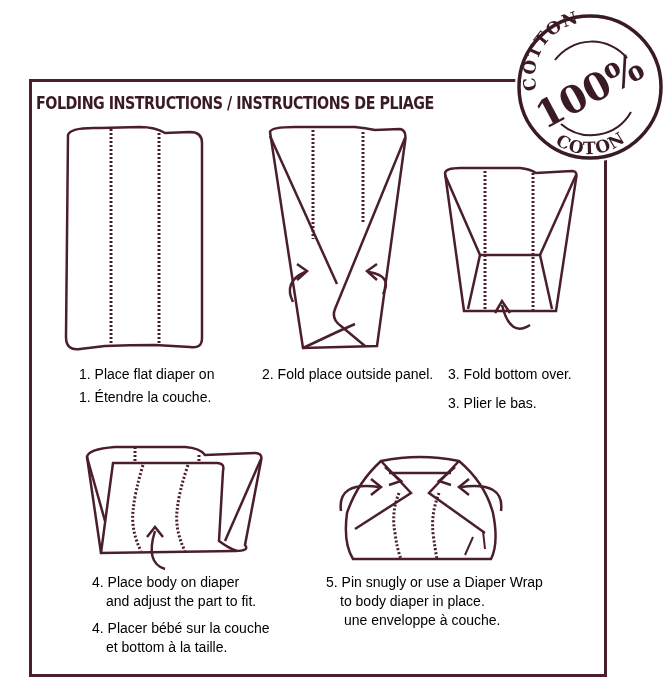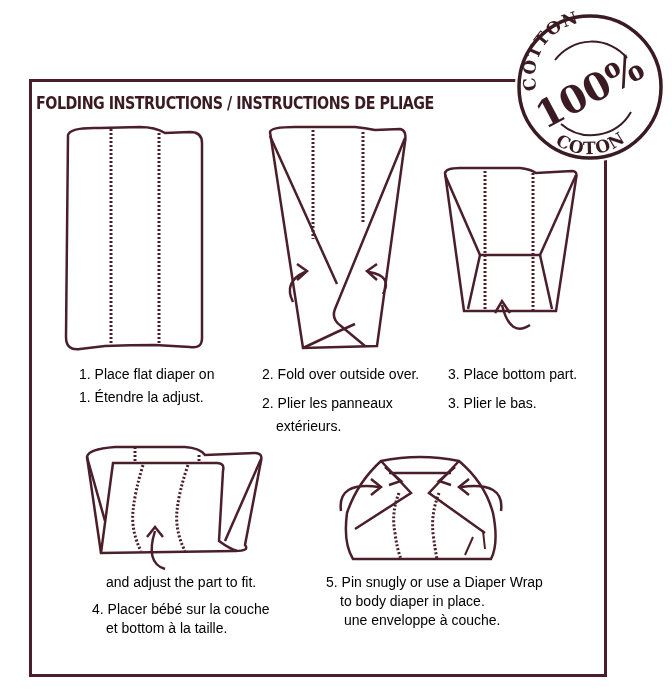--- a/index.html
+++ b/index.html
@@ -98,35 +98,34 @@
   <path d="M64 40 Q56 60 60 80 Q62 96 66 106" fill="none" stroke="#4a1f2a" stroke-width="3" stroke-dasharray="2 2"></path>
   <path d="M104 40 Q96 60 98 80 Q100 96 102 106" fill="none" stroke="#4a1f2a" stroke-width="3" stroke-dasharray="2 2"></path>
   <path d="M6 58 Q2 28 44 34" fill="none" stroke="#4a1f2a" stroke-width="2.5"></path>
   <path d="M36 26 L46 34 L36 42" fill="none" stroke="#4a1f2a" stroke-width="2.5"></path>
   <path d="M166 58 Q170 28 126 34" fill="none" stroke="#4a1f2a" stroke-width="2.5"></path>
   <path d="M134 26 L124 34 L134 42" fill="none" stroke="#4a1f2a" stroke-width="2.5"></path>
 </svg>
 
 <div class="txt" style="left:55px;top:365px">
   <div><span class="num">1.</span> <span>Place flat diaper on</span></div>
-  <div style="margin-top:4px"><span class="num">1.</span> <span>Étendre la adjust.</span></div>
+  <div style="margin-top:4px"><span class="num">1.</span> <span>Étendre la couche.</span></div>
 </div>
 
 <div class="txt" style="left:238px;top:365px">
-  <div><span class="num">2.</span> <span>Fold over outside over.</span></div>
-  <div style="margin-top:10px"><span class="num">2.</span> <span>Plier les panneaux</span></div>
-  <div class="indent" style="margin-top:4px">extérieurs.</div>
+  <div><span class="num">2.</span> <span>Fold place outside panel.</span></div>
 </div>
 
 <div class="txt" style="left:424px;top:365px">
-  <div><span class="num">3.</span> <span>Place bottom part.</span></div>
+  <div><span class="num">3.</span> <span>Fold bottom over.</span></div>
   <div style="margin-top:10px"><span class="num">3.</span> <span>Plier le bas.</span></div>
 </div>
 
 <div class="txt" style="left:68px;top:573px">
+  <div><span class="num">4.</span> <span>Place body on diaper</span></div>
   <div class="indent">and adjust the part to fit.</div>
   <div style="margin-top:8px"><span class="num">4.</span> <span>Placer bébé sur la couche</span></div>
   <div class="indent">et bottom à la taille.</div>
 </div>
 
 <div class="txt" style="left:302px;top:573px">
   <div><span class="num">5.</span> <span>Pin snugly or use a Diaper Wrap</span></div>
   <div class="indent">to body diaper in place.</div>
   <div class="indent" style="padding-left:18px">une enveloppe à couche.</div>
 </div>

